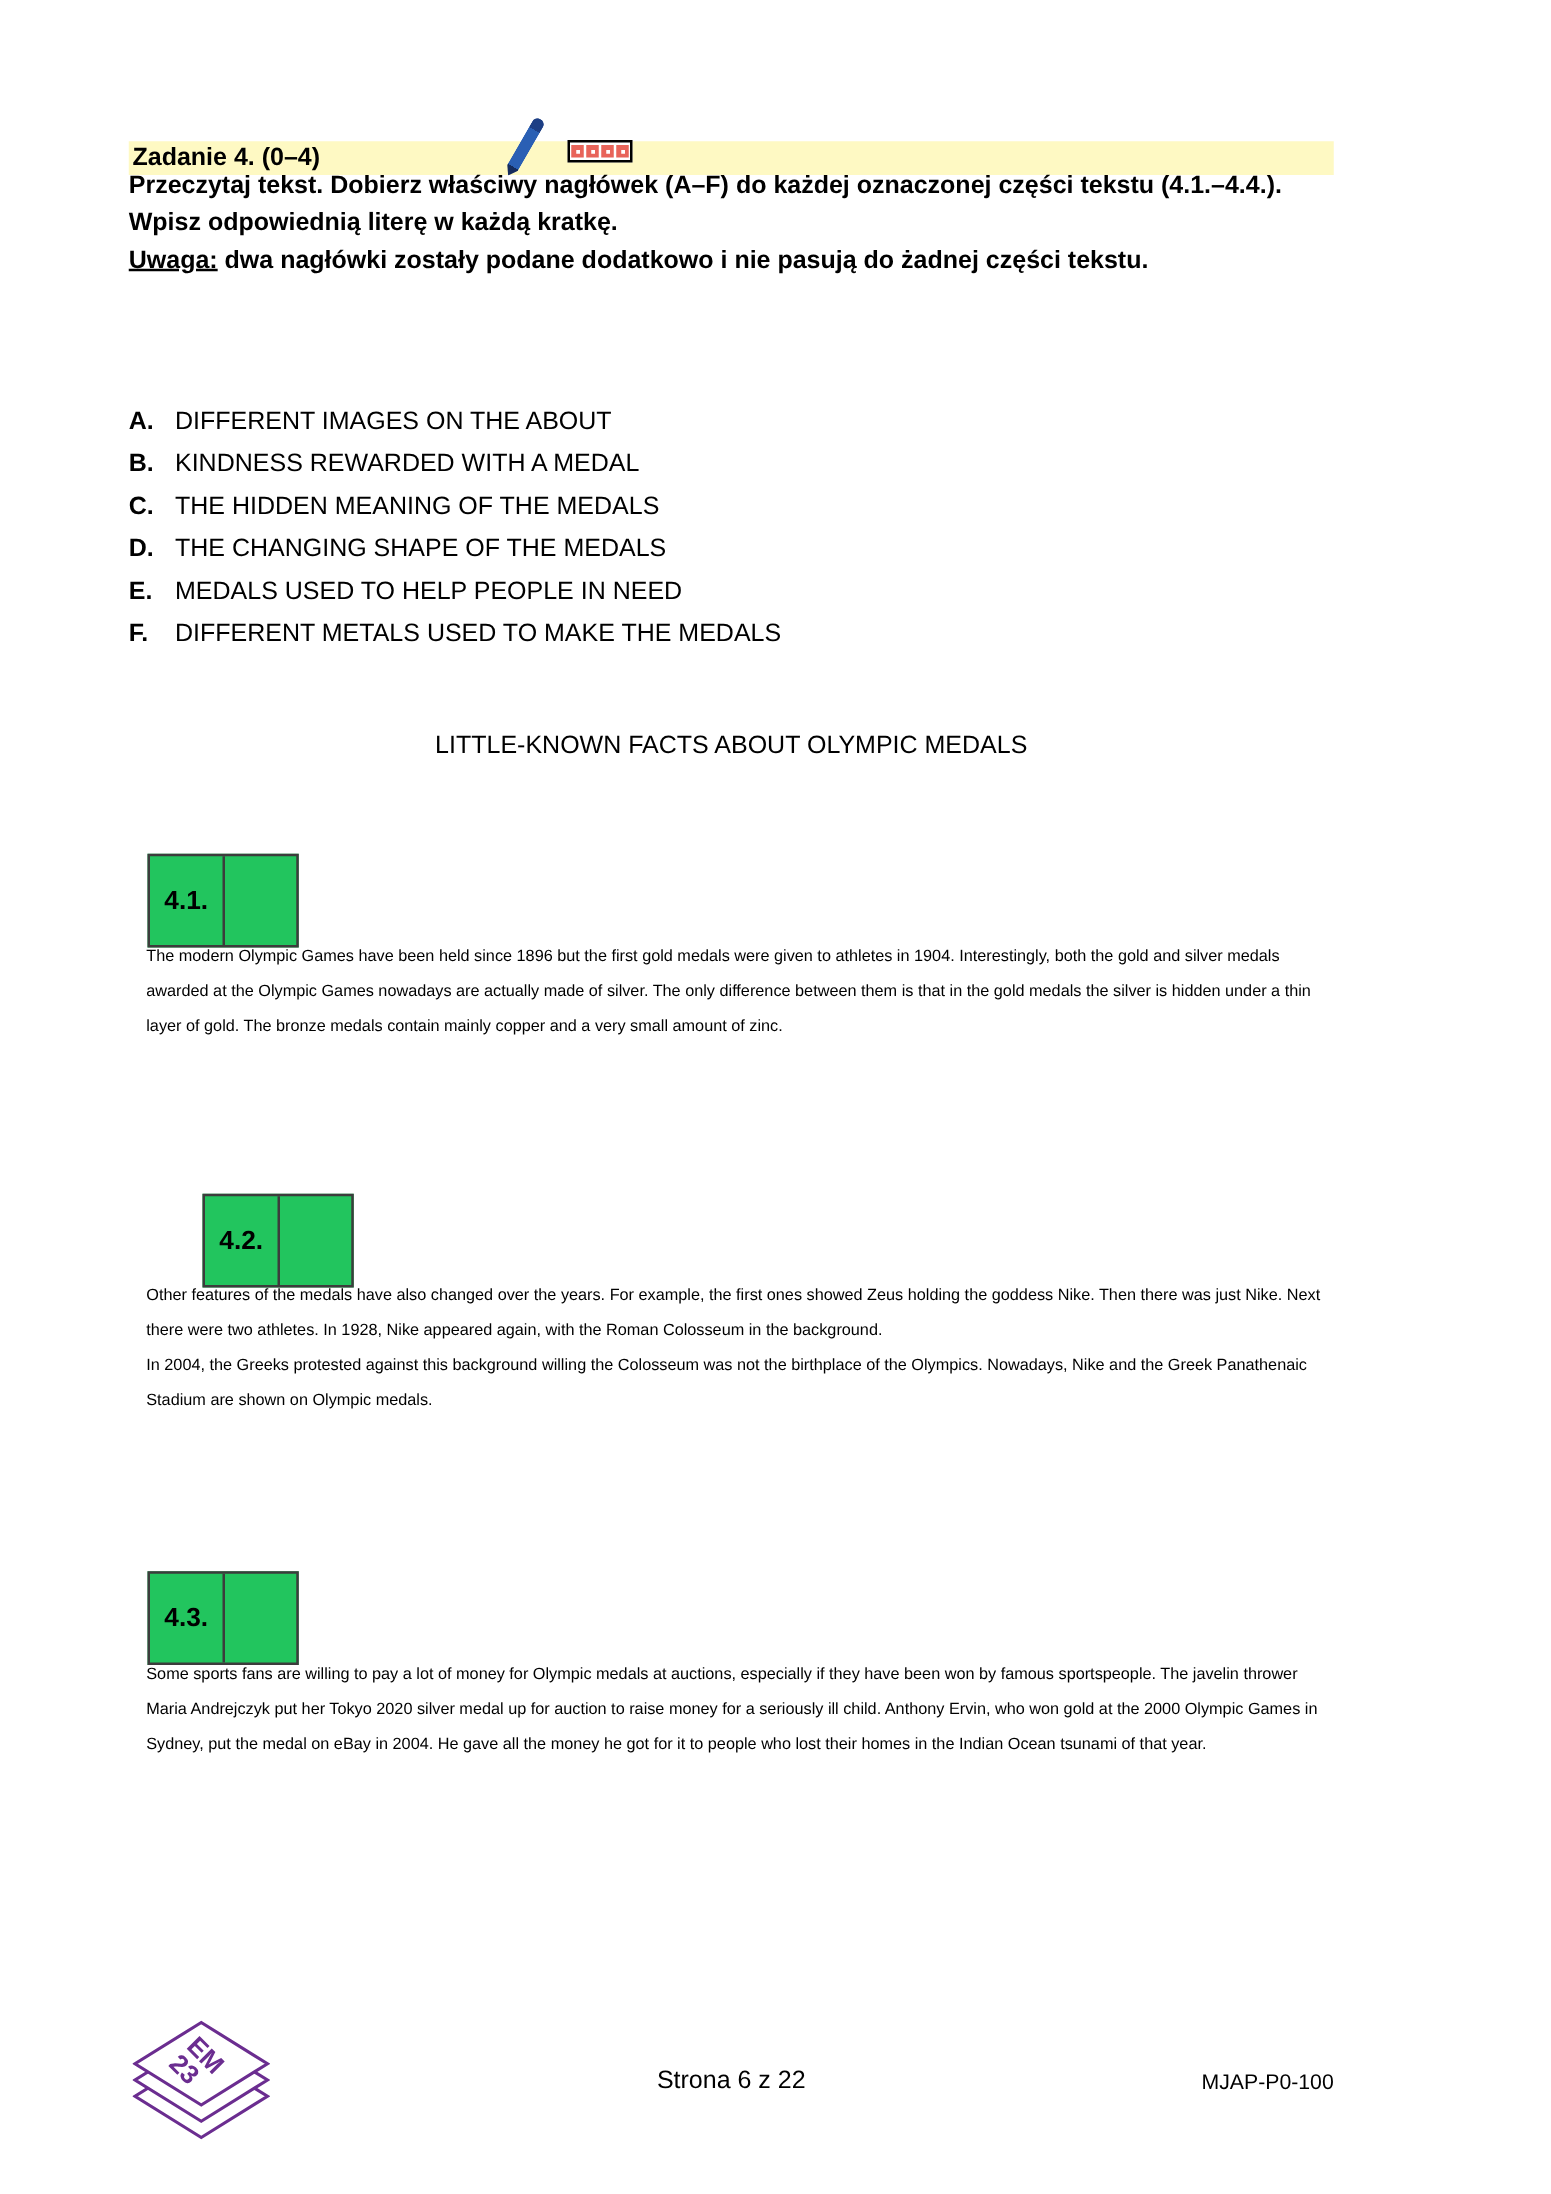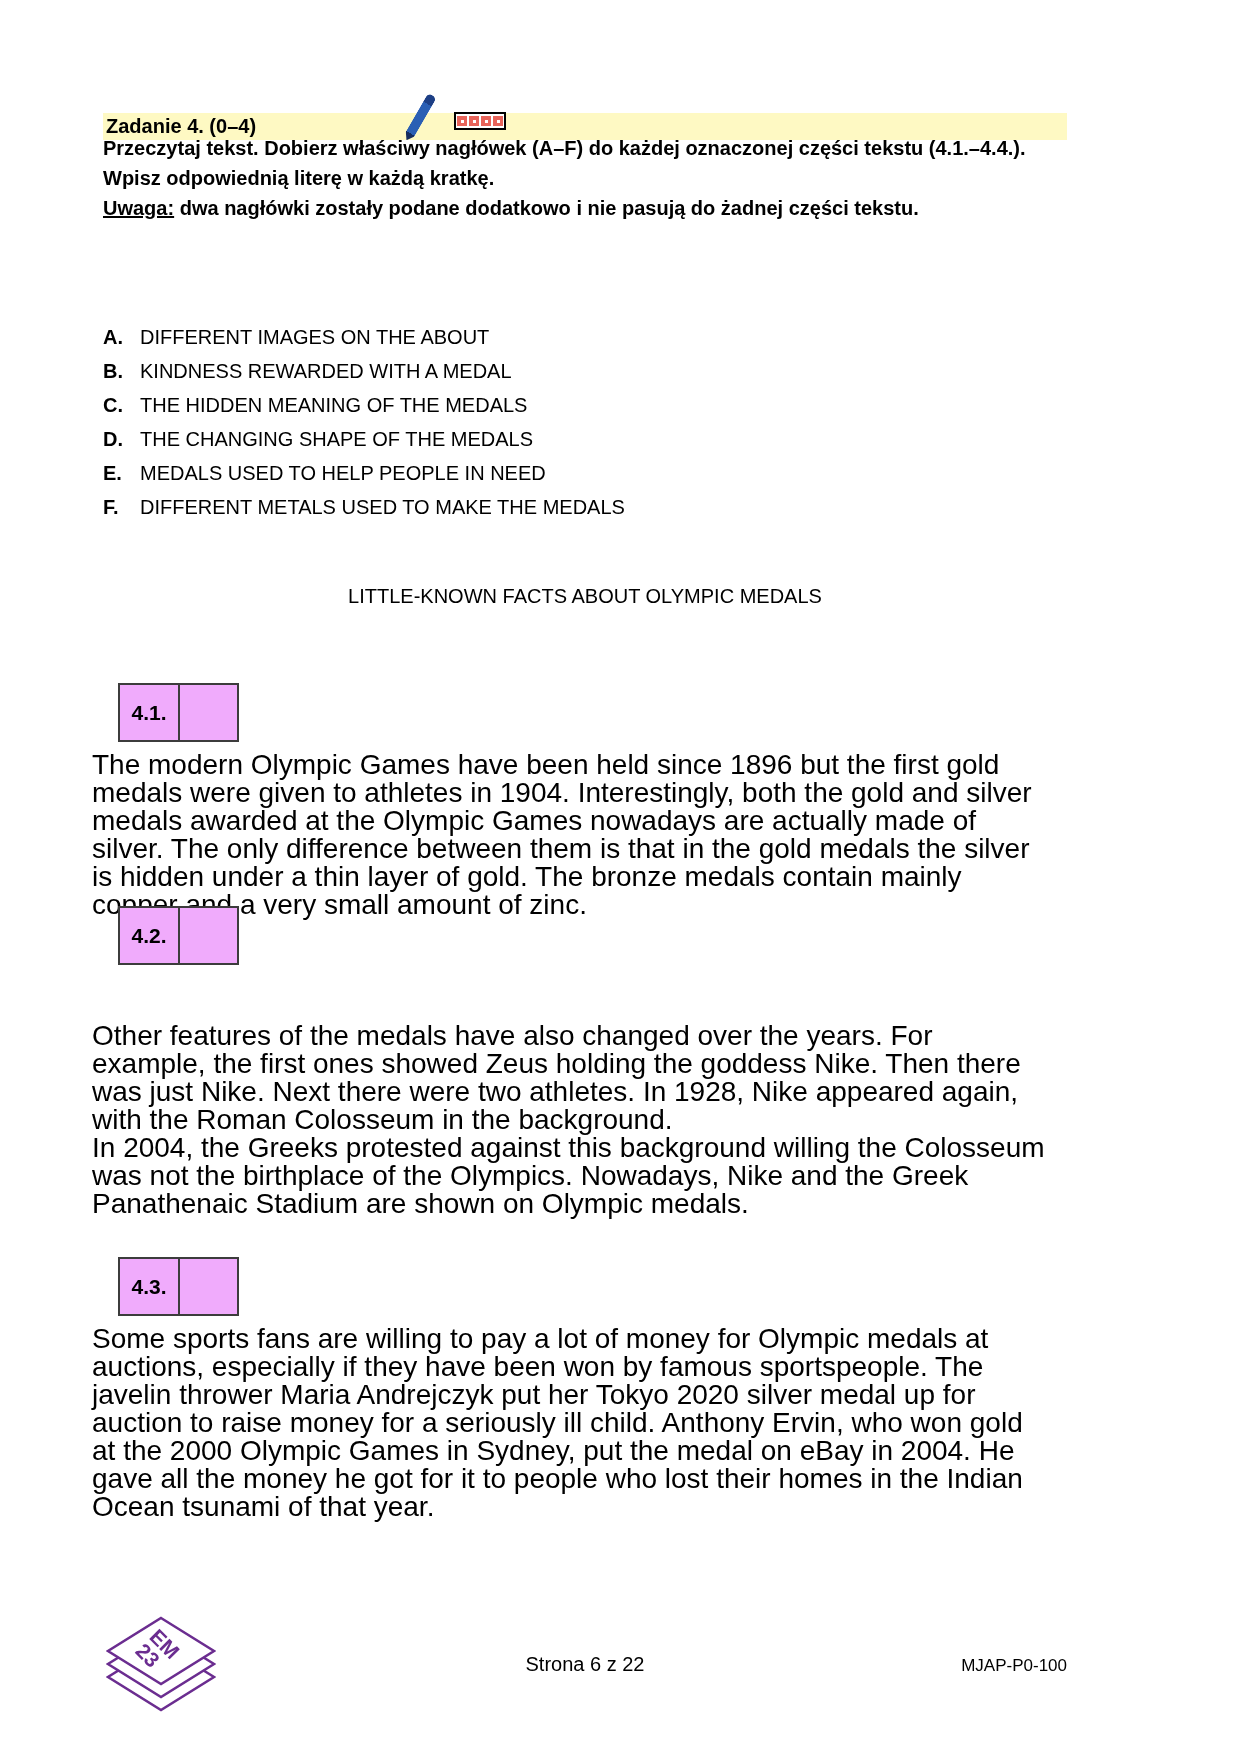--- a/index.html
+++ b/index.html
@@ -49,34 +49,34 @@
     font-size:20px; line-height:34px;
   }
   .option { display:flex; }
   .opt-letter { font-weight:bold; width:37px; flex:0 0 37px; }
   .text-title {
     position:absolute; left:103px; top:585px; width:964px;
     text-align:center; font-size:20px;
   }
   .qbox {
     position:absolute; left:118px;
-    width:121px; height:59px;
+    width:121px; height:75px;
     border:2px solid #3c3c3c;
-    display:flex; background:#f0abfc;
+    display:flex; background:#22c55e;
   }
   .qbox .num {
     width:60px; flex:0 0 60px;
     border-right:2px solid #3c3c3c;
     display:flex; align-items:center; justify-content:center;
     font-weight:bold; font-size:21px;
   }
   .qbox .ans { flex:1; }
   .para {
-    position:absolute; left:92px; width:955px;
-    font-size:28px; line-height:28px;
+    position:absolute; left:117px; width:955px;
+    font-size:13px; line-height:28px;
   }
   .footer-logo { position:absolute; left:106px; top:1616px; }
   .page-num {
     position:absolute; left:103px; top:1653px; width:964px;
     text-align:center; font-size:20px;
   }
   .doc-code {
     position:absolute; left:103px; top:1656px; width:964px;
     text-align:right; font-size:17px;
   }
@@ -130,21 +130,21 @@
 <div class="text-title">LITTLE-KNOWN FACTS ABOUT OLYMPIC MEDALS</div>
 
 <div class="qbox" style="top:683px;">
   <div class="num">4.1.</div>
   <div class="ans"></div>
 </div>
 <div class="para" style="top:751px;">
   <div>The modern Olympic Games have been held since 1896 but the first gold medals were given to athletes in 1904. Interestingly, both the gold and silver medals awarded at the Olympic Games nowadays are actually made of silver. The only difference between them is that in the gold medals the silver is hidden under a thin layer of gold. The bronze medals contain mainly copper and a very small amount of zinc.</div>
 </div>
 
-<div class="qbox" style="top:906px;">
+<div class="qbox" style="top:955px;margin-left:44px;">
   <div class="num">4.2.</div>
   <div class="ans"></div>
 </div>
 <div class="para" style="top:1022px;">
   <div>Other features of the medals have also changed over the years. For example, the first ones showed Zeus holding the goddess Nike. Then there was just Nike. Next there were two athletes. In 1928, Nike appeared again, with the Roman Colosseum in the background.</div>
   <div>In 2004, the Greeks protested against this background willing the Colosseum was not the birthplace of the Olympics. Nowadays, Nike and the Greek Panathenaic Stadium are shown on Olympic medals.</div>
 </div>
 
 <div class="qbox" style="top:1257px;">
   <div class="num">4.3.</div>

